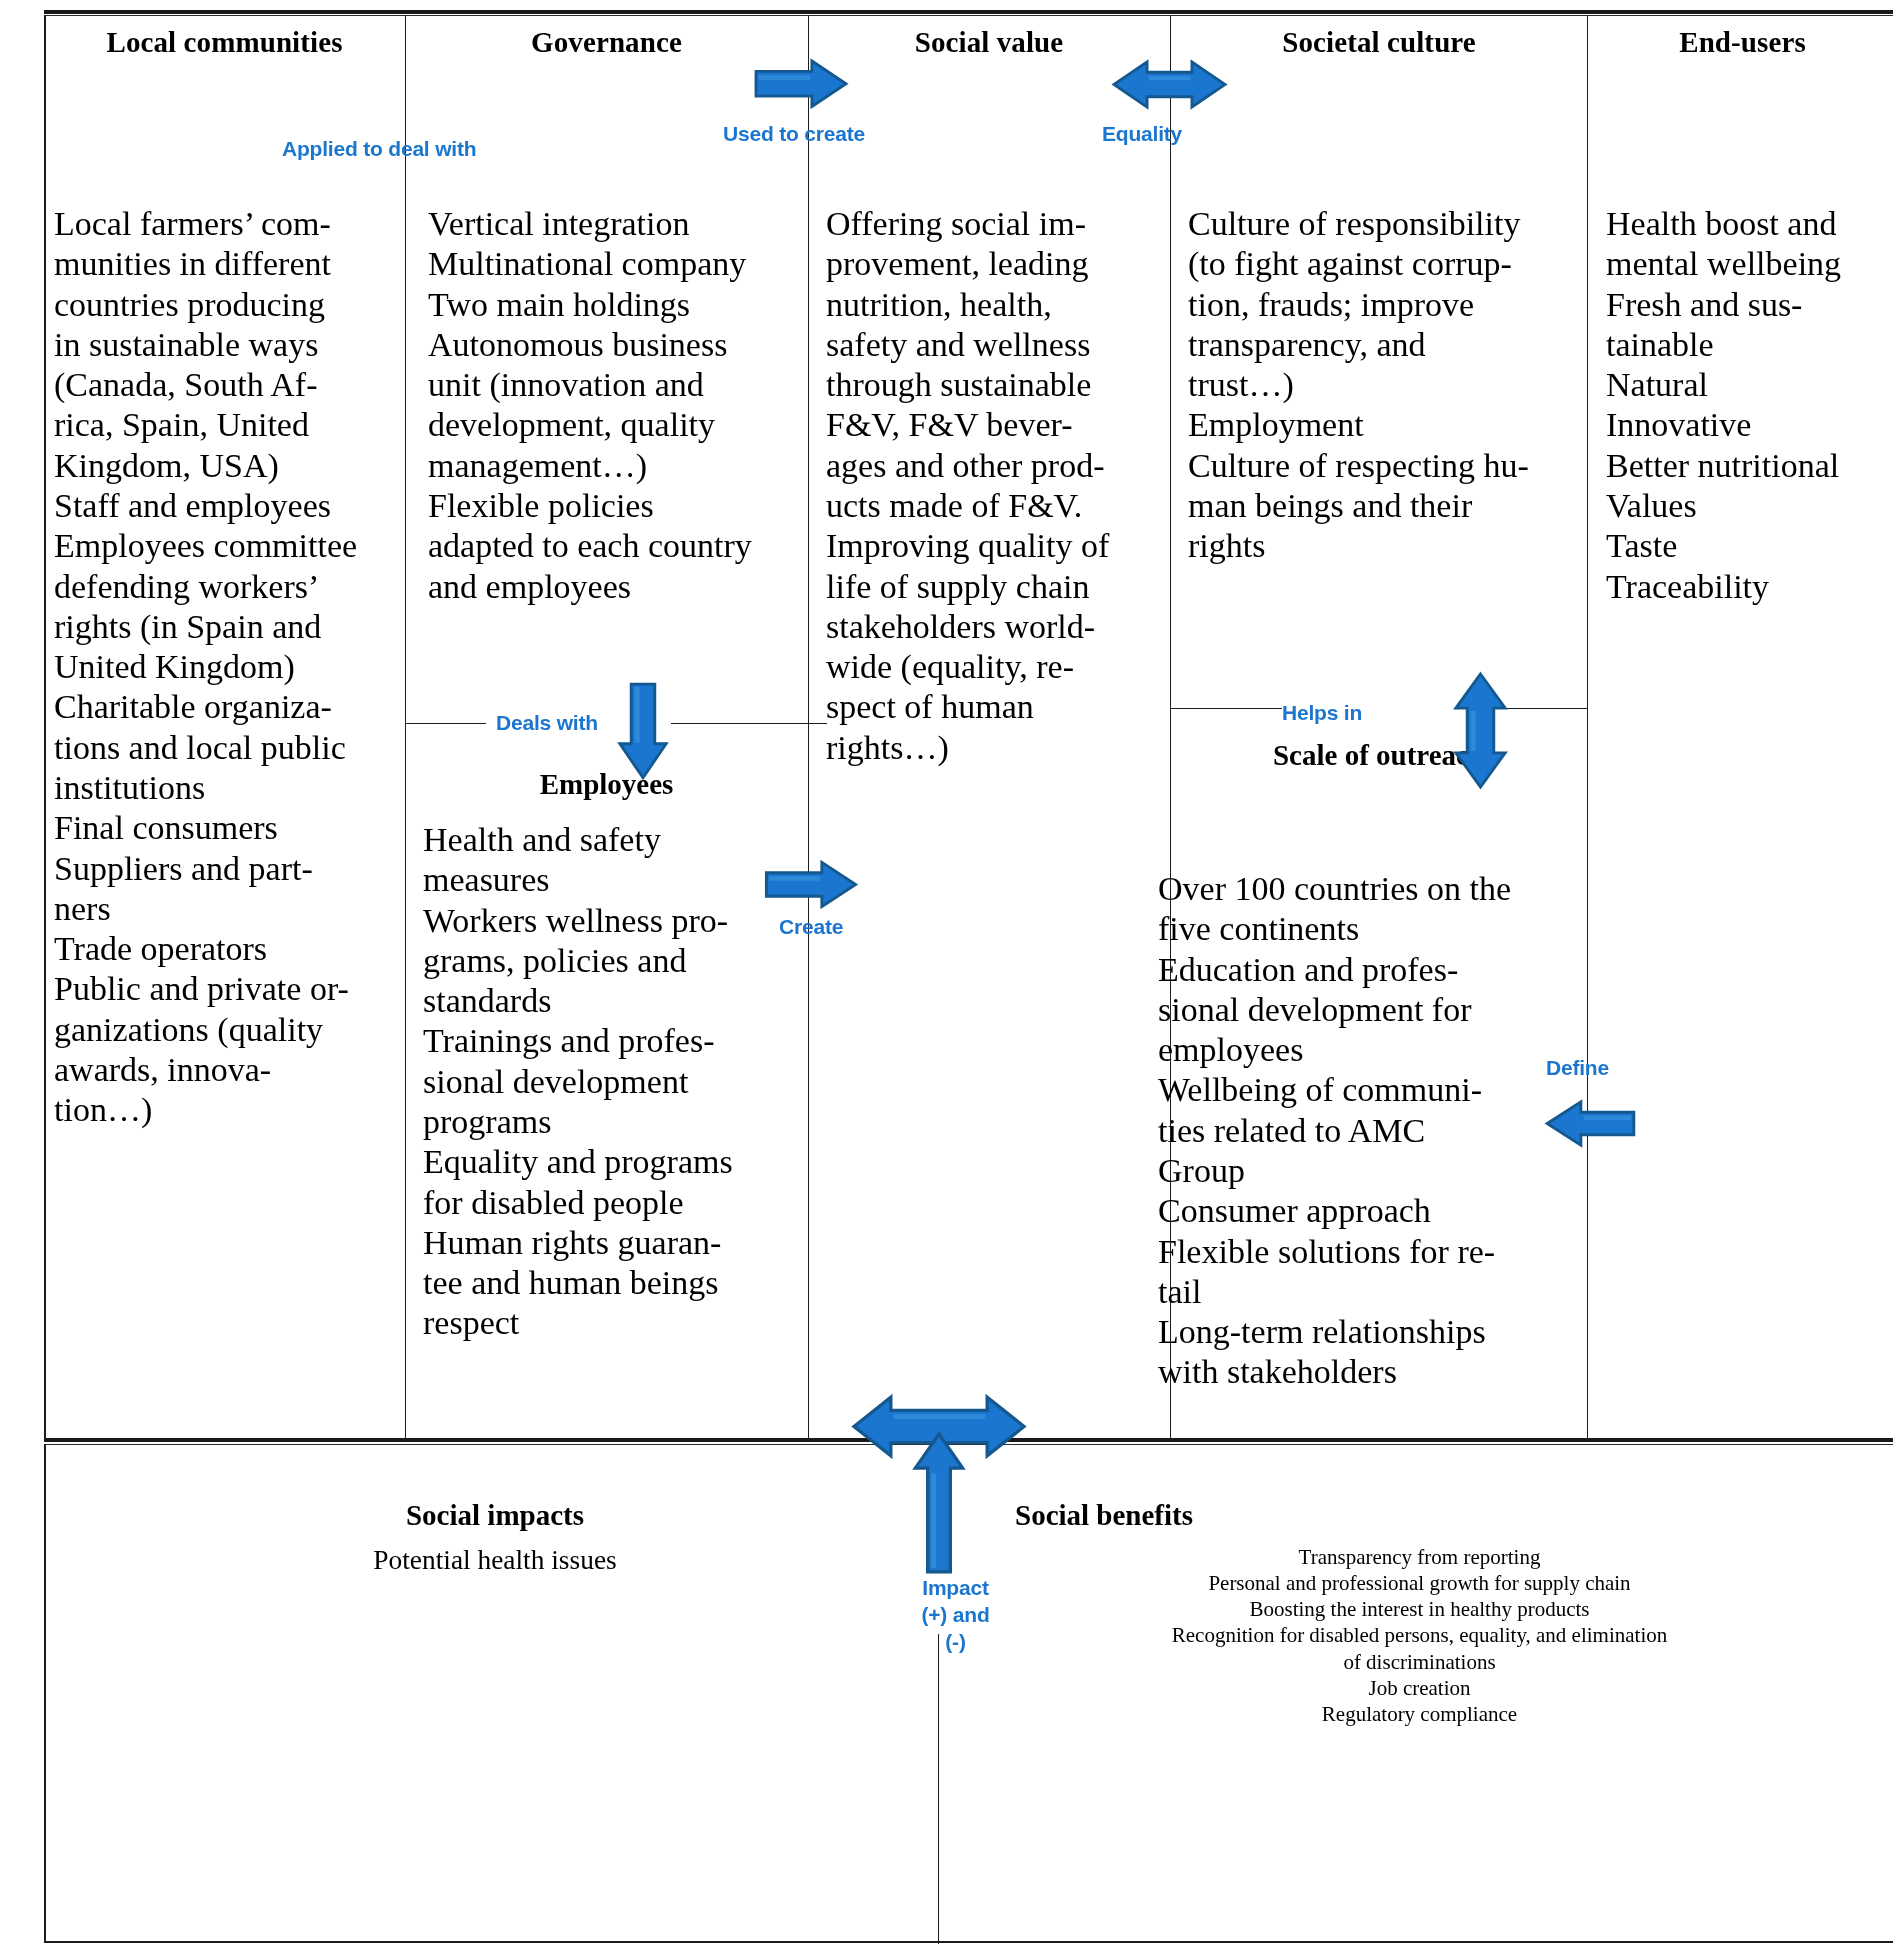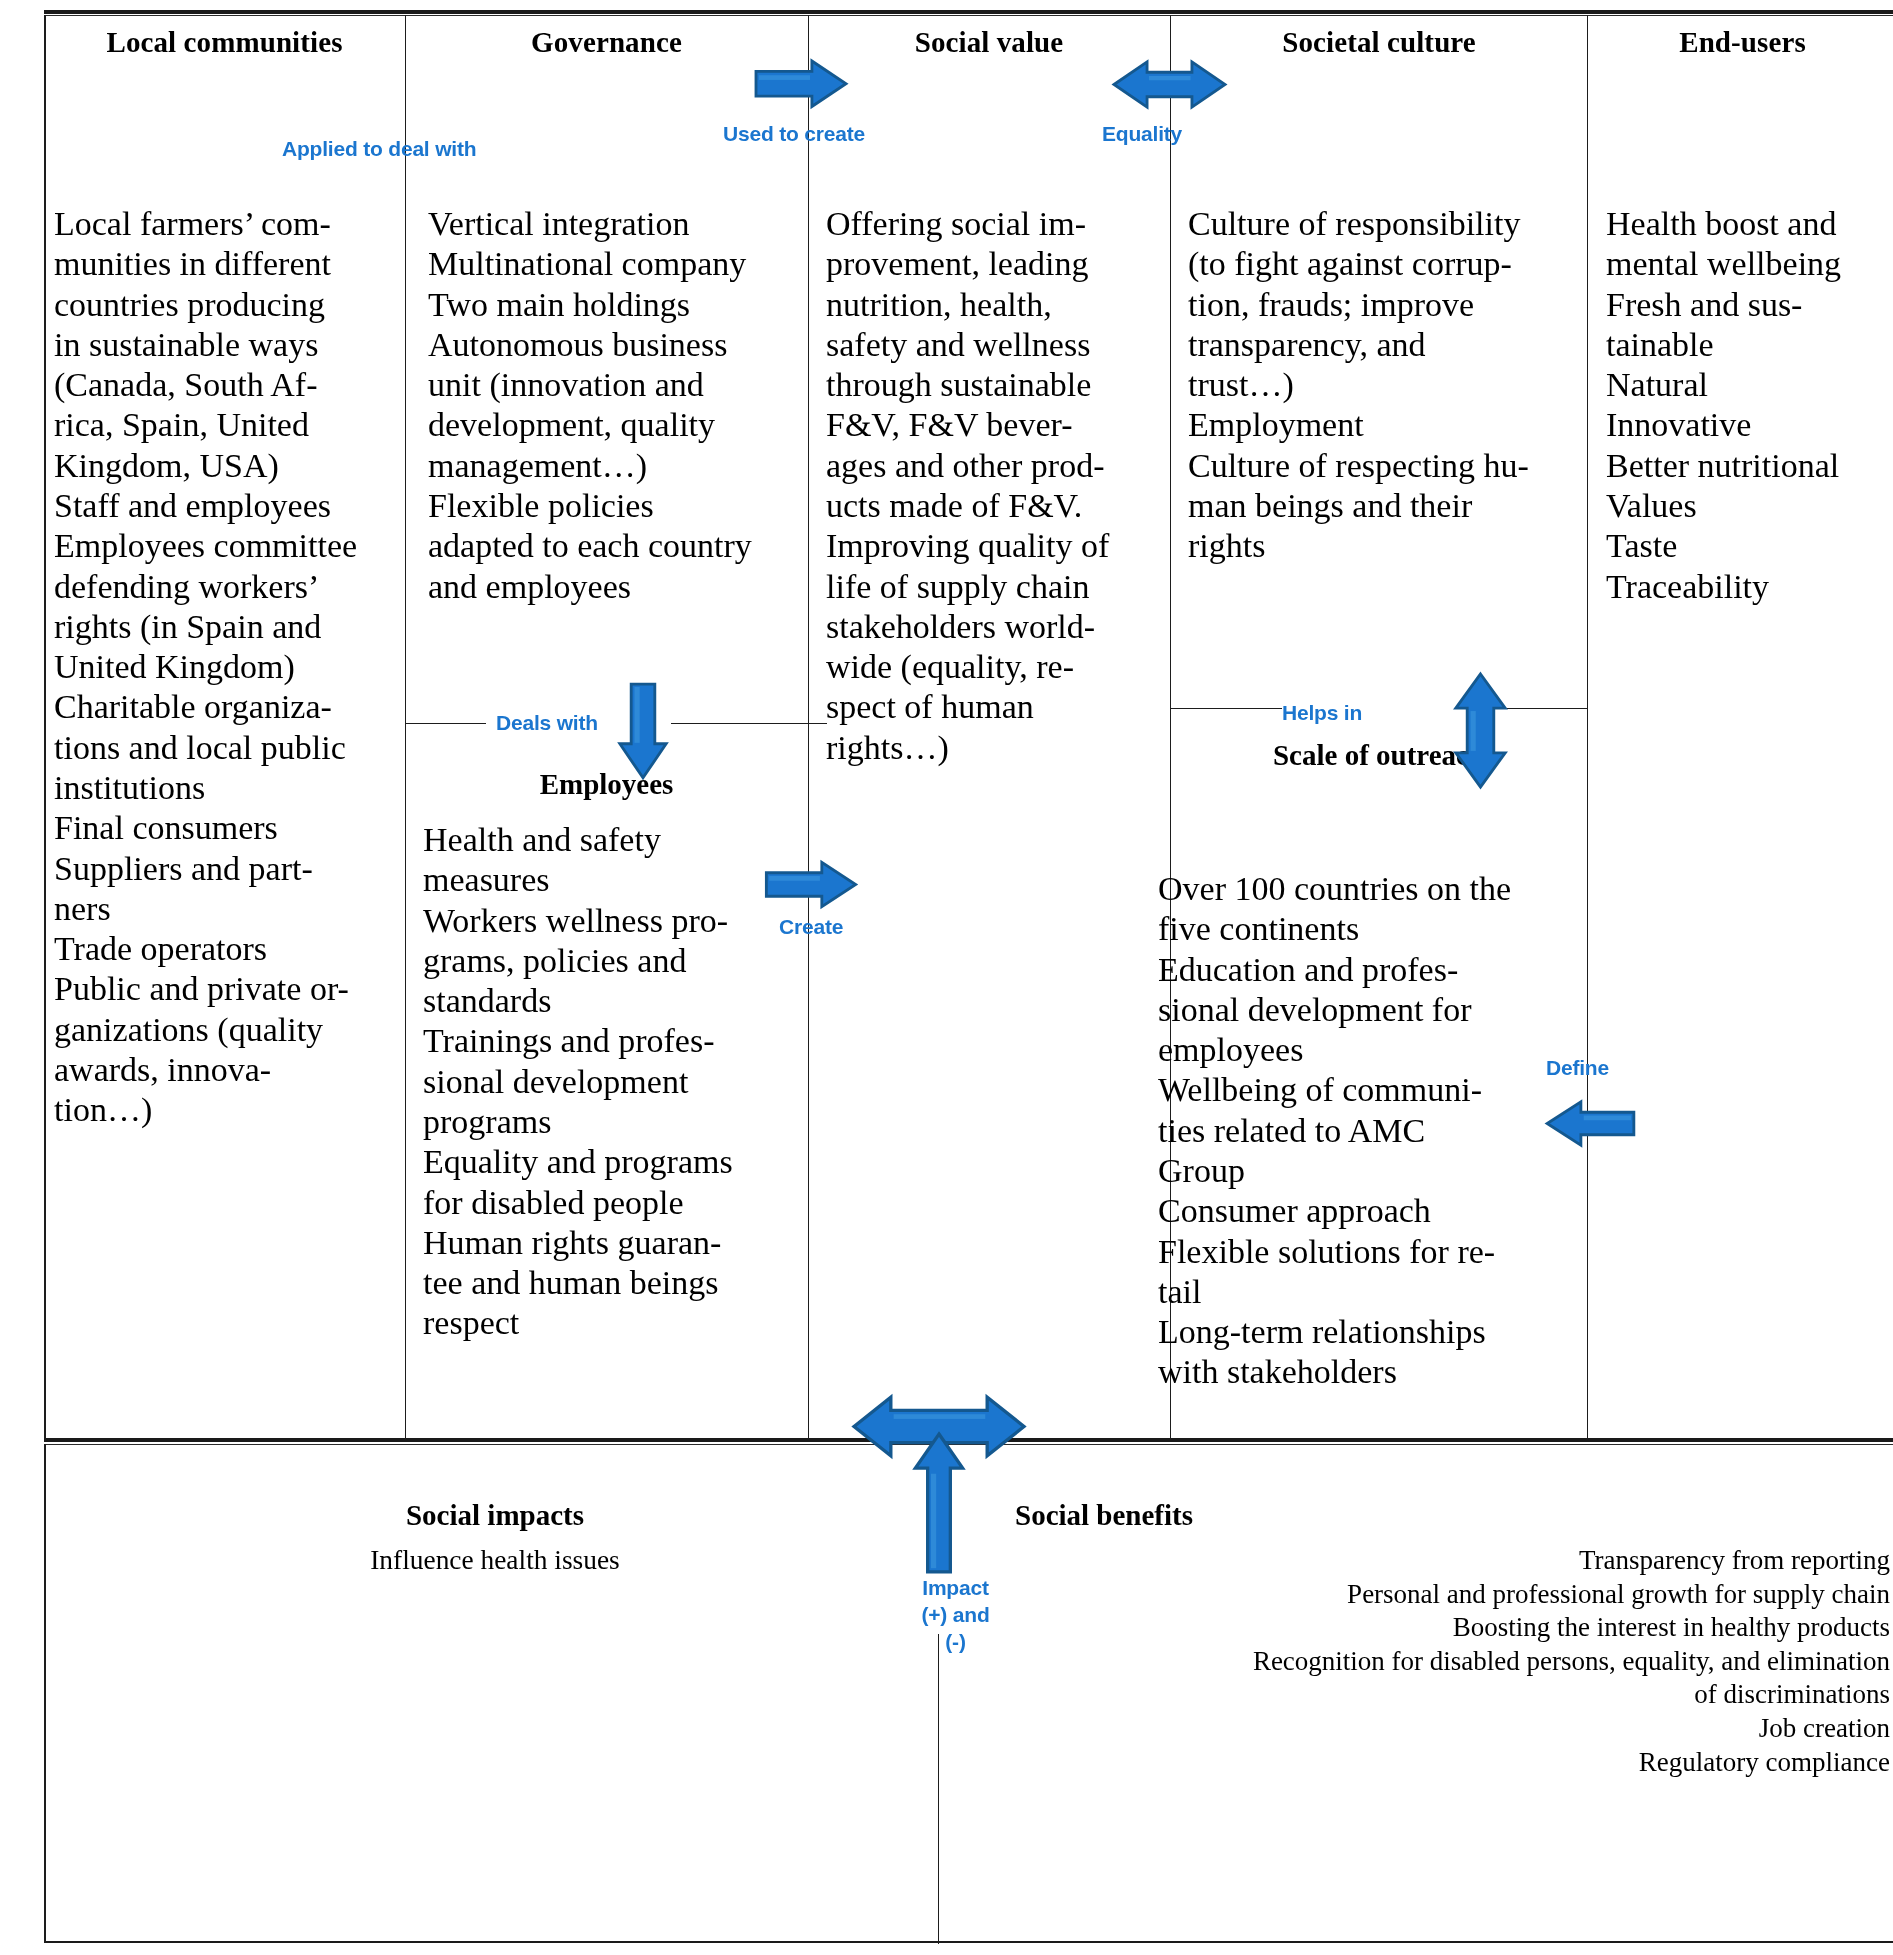--- a/index.html
+++ b/index.html
@@ -169,22 +169,22 @@
     left: 993px; top: 1499px;
     width: 378px;
     text-align: left;
     font-weight: bold;
     font-size: 29px;
   }
   .bottom-right-body {
     position: absolute;
     left: 927px; top: 1544px;
     width: 941px;
-    text-align: right;
-    font-size: 27px;
+    text-align: center;
+    font-size: 21px;
     line-height: 1.245;
     white-space: pre-line;
   }
 
   
   .stub-line {
     position: absolute;
     background: #1d1d1d;
     width: 1.4px;
     left: 916px;
@@ -336,21 +336,21 @@
 Wellbeing of communi-
 ties related to AMC
 Group
 Consumer approach
 Flexible solutions for re-
 tail
 Long-term relationships
 with stakeholders</div>
 
   <div class="bottom-left-head">Social impacts</div>
-  <div class="bottom-left-body">Influence health issues</div>
+  <div class="bottom-left-body">Potential health issues</div>
   <div class="bottom-right-head">Social benefits</div>
   <div class="bottom-right-body">Transparency from reporting
 Personal and professional growth for supply chain
 Boosting the interest in healthy products
 Recognition for disabled persons, equality, and elimination
 of discriminations
 Job creation
 Regulatory compliance</div>
 
   <div class="arrow-label" style="left:260px; top:136px;">Applied to deal with</div>

